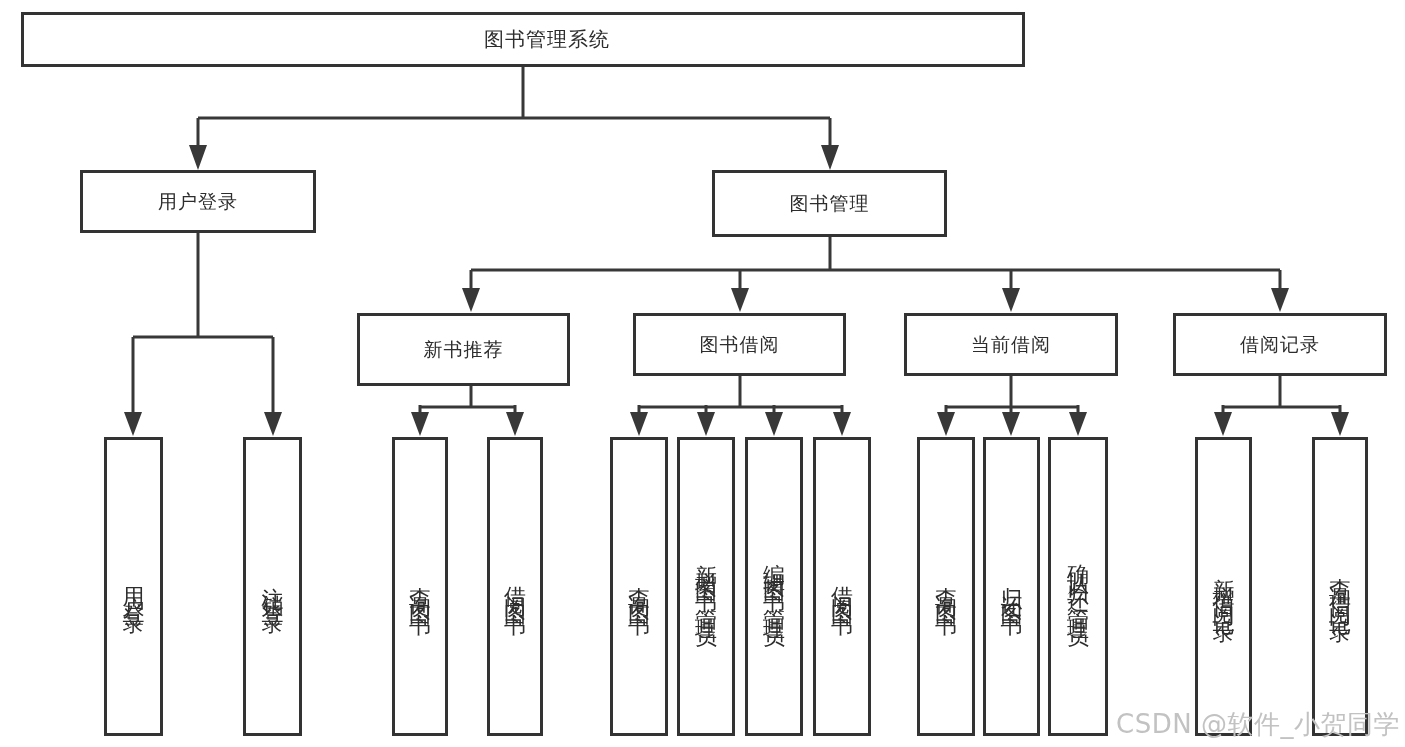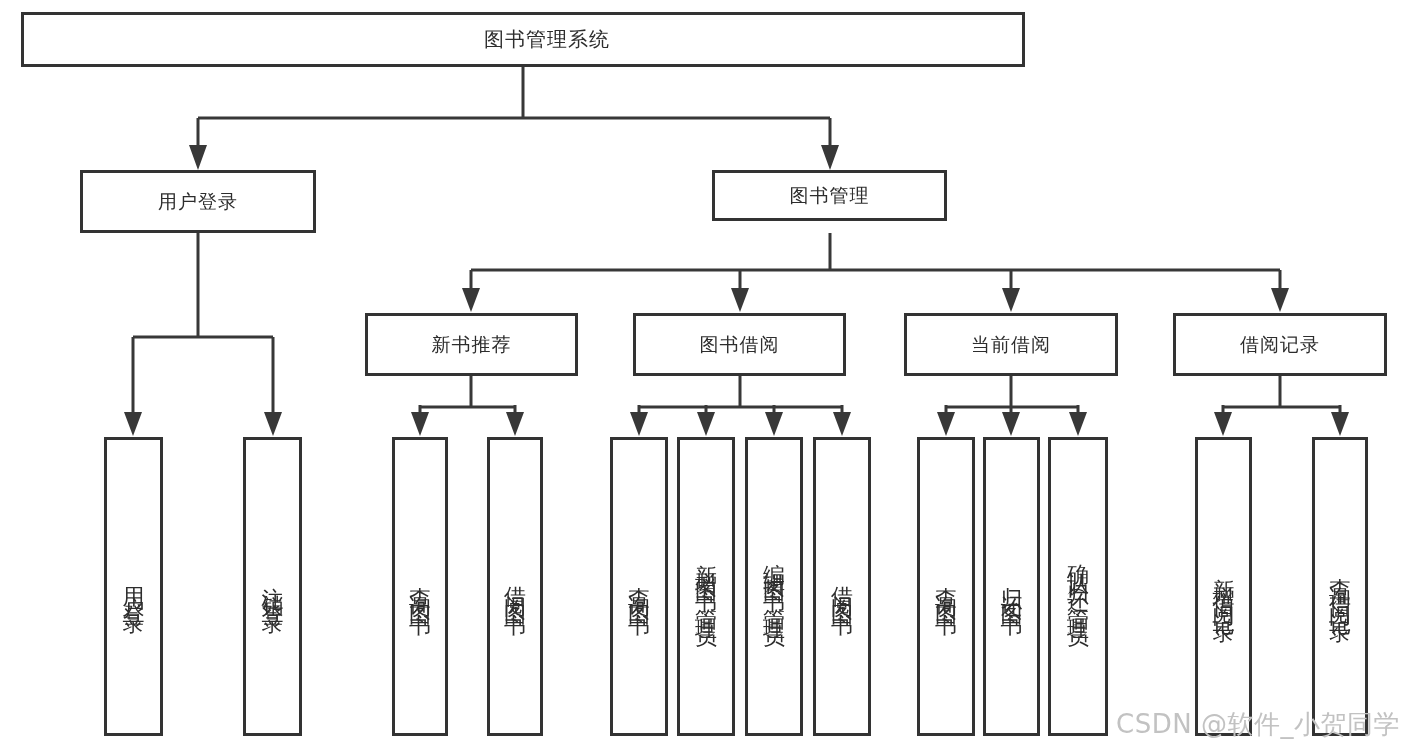--- a/index.html
+++ b/index.html
@@ -63,23 +63,23 @@
       M630 412 L648 412 L639 436 Z  M697 412 L715 412 L706 436 Z
       M765 412 L783 412 L774 436 Z  M833 412 L851 412 L842 436 Z
       M937 412 L955 412 L946 436 Z  M1002 412 L1020 412 L1011 436 Z
       M1069 412 L1087 412 L1078 436 Z
       M1214 412 L1232 412 L1223 436 Z  M1331 412 L1349 412 L1340 436 Z"></path>
   </svg>
 
   <div class="box h root" style="left:21px;top:12px;width:1004px;height:55px">图书管理系统</div>
 
   <div class="box h" style="left:80px;top:170px;width:236px;height:63px">用户登录</div>
-  <div class="box h" style="left:712px;top:170px;width:235px;height:51px">图书管理</div>
+  <div class="box h" style="left:712px;top:170px;width:235px;height:67px">图书管理</div>
 
-  <div class="box h" style="left:365px;top:313px;width:213px;height:63px">新书推荐</div>
+  <div class="box h" style="left:357px;top:313px;width:213px;height:73px">新书推荐</div>
   <div class="box h" style="left:633px;top:313px;width:213px;height:63px">图书借阅</div>
   <div class="box h" style="left:904px;top:313px;width:214px;height:63px">当前借阅</div>
   <div class="box h" style="left:1173px;top:313px;width:214px;height:63px">借阅记录</div>
 
   <div class="box v" style="left:104px;top:437px;width:59px;height:299px">用户登录</div>
   <div class="box v" style="left:243px;top:437px;width:59px;height:299px">注销登录</div>
 
   <div class="box v" style="left:392px;top:437px;width:56px;height:299px">查询图书</div>
   <div class="box v" style="left:487px;top:437px;width:56px;height:299px">借阅图书</div>
 

